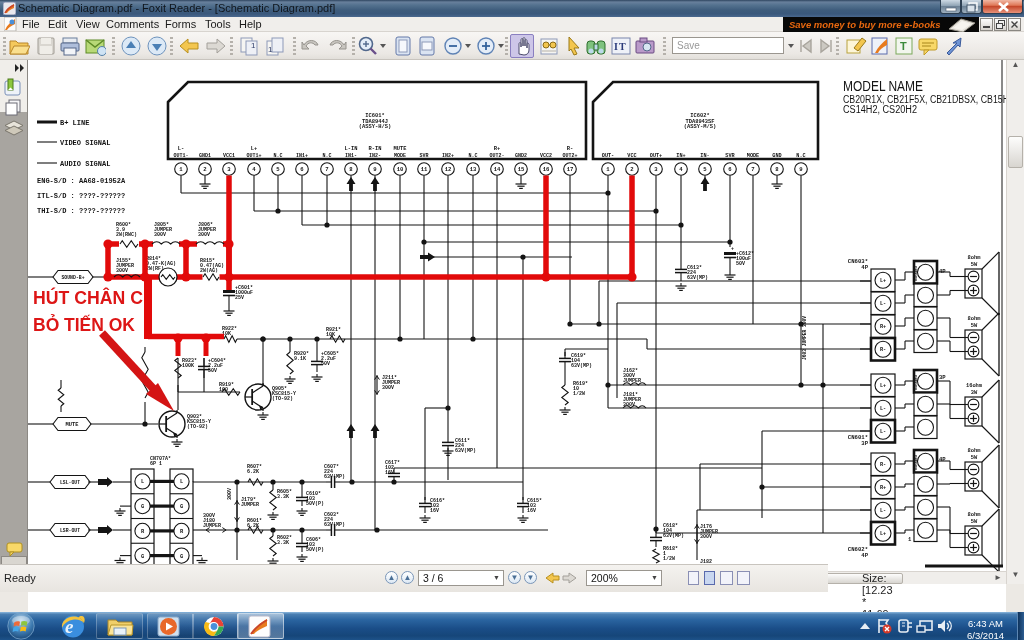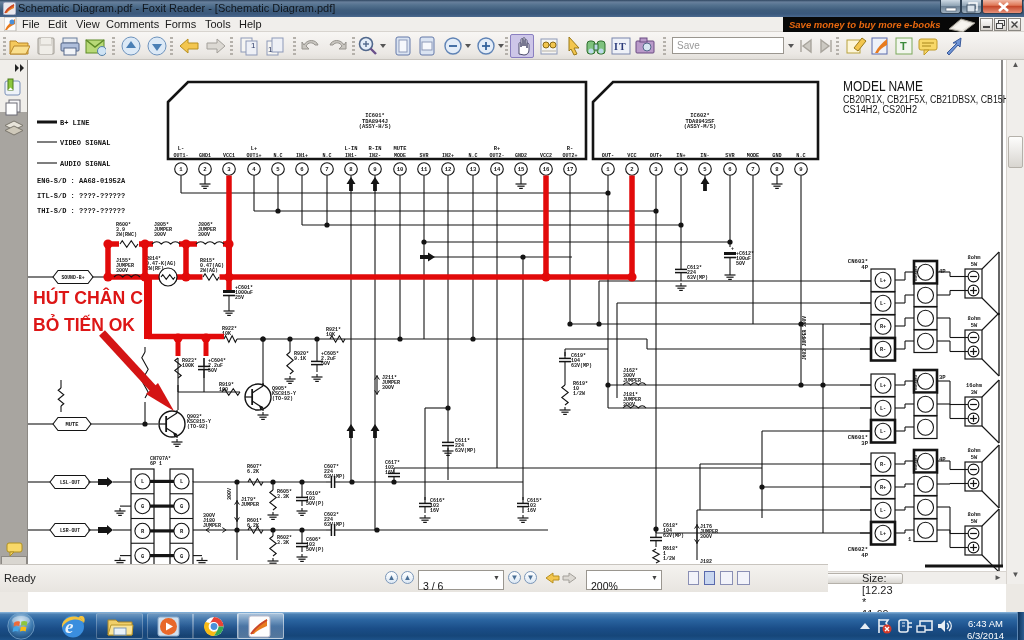--- a/index.html
+++ b/index.html
@@ -24,21 +24,21 @@
 #side .topsel{position:absolute;left:0;top:0;width:27px;height:52px;background:#f0eeea}
 #side .botsel{position:absolute;left:1px;top:496px;width:26px;height:28px;background:#d9d6d0;border:1px solid #8c8984}
 
 #vscroll{left:1006px;top:60px;width:18px;height:524px;background:#f0eeeb;border-left:1px solid #d8d4cf}
 #hscroll{left:28px;top:571px;width:978px;height:13px;background:#f0eeeb;border-top:1px solid #d8d4cf}
 .sbtn{position:absolute;background:#f0eeeb;color:#555;font-size:8px;text-align:center}
 .thumb{background:linear-gradient(180deg,#fdfdfc,#d8d5d0);border:1px solid #b5b1aa;border-radius:2px}
 
 #status{left:0;top:564px;width:828px;height:28px;background:linear-gradient(180deg,#f4f2ef,#e8e5e0);border-top:1px solid #c8c4be;font-size:11px;color:#222}
 .scir{position:absolute;top:6px;width:13px;height:13px;border-radius:50%;border:1px solid #7a96b8;background:linear-gradient(180deg,#fff,#dce8f4);color:#4a6f96;font-size:8px;line-height:12px;text-align:center}
-.scombo{position:absolute;top:5px;height:16px;background:#fff;border:1px solid #9a968f;font-size:10.5px;color:#111;padding:9px 4px}
+.scombo{position:absolute;top:5px;height:16px;background:#fff;border:1px solid #9a968f;font-size:10.5px;color:#111;padding:1px 4px}
 .pgico{position:absolute;top:6px;width:11px;height:14px;border:1px solid #8a8fb4;background:#f2f3fa}
 
 #task{left:0;top:612px;width:1024px;height:28px;background:linear-gradient(180deg,#8cb8de 0%,#4a7fb2 8%,#2a64a0 28%,#1a4d87 60%,#164679 85%,#1d5289 100%)}
 .tbtn{position:absolute;top:1px;width:47px;height:26px;border:1px solid rgba(255,255,255,.25);border-radius:2px;background:linear-gradient(180deg,rgba(255,255,255,.18),rgba(255,255,255,.05) 50%,rgba(0,0,0,.08))}
 #clock{position:absolute;right:20px;top:6px;color:#fff;font-size:9.5px;text-align:center;line-height:12px}
 #showdesk{position:absolute;right:0;top:0;width:7px;height:28px;background:linear-gradient(90deg,#0e335c,#2c5d91);border-left:1px solid #5d87b3}
 </style></head><body>
 <div id="app">
 <div id="title" class="abs">
       <svg class="abs" style="left:3px;top:2px" width="13" height="13">

